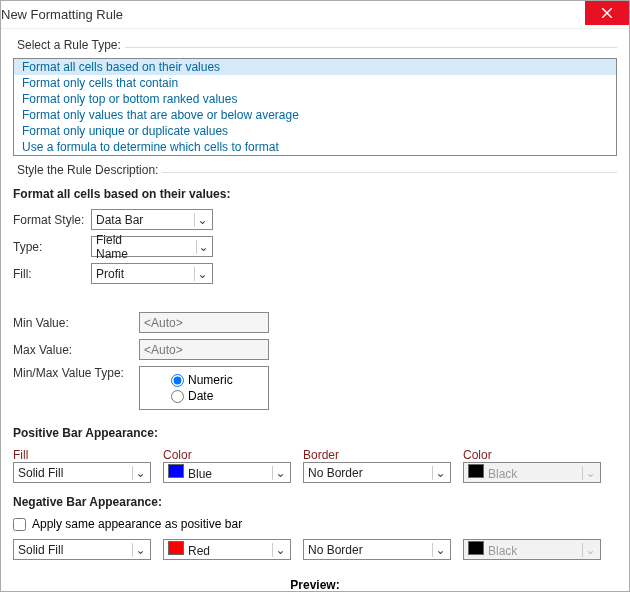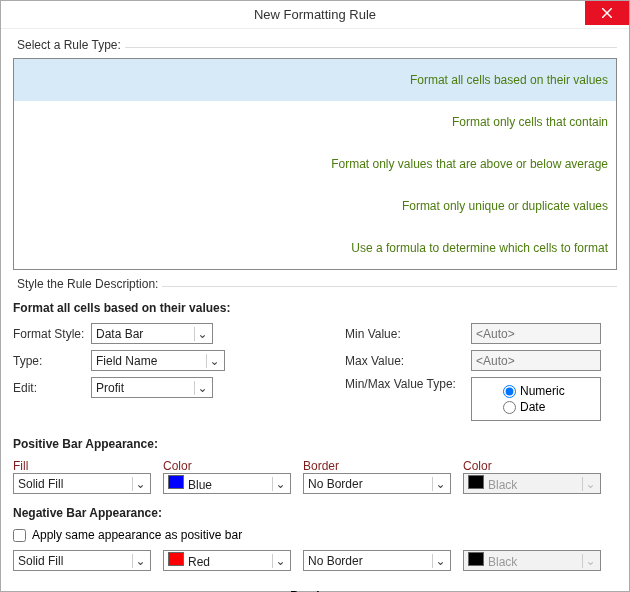--- a/index.html
+++ b/index.html
@@ -1,44 +1,44 @@
 <!DOCTYPE html>
 <html><head>
 <meta charset="utf-8">
 <style>
   * { box-sizing: border-box; margin: 0; padding: 0; font-family: "Segoe UI", Tahoma, sans-serif; font-size: 12px; }
   html, body { width: 630px; height: 592px; background: #fff; }
   .window { width: 630px; height: 592px; border: 1px solid #aaa; position: relative; }
-  .titlebar { height: 28px; background: #fff; display: flex; align-items: center; justify-content: center; position: relative; border-bottom: 1px solid #eee; }
+  .titlebar { height: 28px; background: #fff; display: flex; align-items: center; justify-content: flex-start; position: relative; border-bottom: 1px solid #eee; }
   .title { color: #333; font-size: 13px; }
   .close-btn { position: absolute; right: 0; top: 0; width: 44px; height: 24px; background: #e81123; display: flex; align-items: center; justify-content: center; cursor: pointer; }
   .close-btn svg { width: 10px; height: 10px; }
   .content { padding: 8px 12px 12px 12px; }
 
   .rule-list { border: 1px solid #888; }
-  .rule-item { padding: 14px 8px; cursor: pointer; color: #4d7c0f; text-align: right; }
+  .rule-item { padding: 1px 8px; cursor: pointer; color: #0369a1; }
   .rule-item.selected { background: #d6eaf8; }
 
   .section-h { font-weight: bold; color: #222; margin: 6px 0 8px 0; }
 
   .row { display: flex; align-items: center; margin-bottom: 6px; }
   .lbl { width: 78px; color: #333; }
   .lbl2 { width: 126px; color: #333; }
 
   select, .fake-select, input[type=text] {
     height: 21px; border: 1px solid #888; background: #fff; padding: 0 4px;
     font-size: 12px; color: #222; gap: 48px;
   }
   .fake-select { display: flex; align-items: center; justify-content: space-between; padding-left: 4px; padding-right: 2px; cursor: pointer; }
   .fake-select .arrow { width: 16px; text-align: center; color: #444; border-left: 1px solid #ccc; }
   input[type=text] { background: #f5f5f5; color: #404040; }
   .radio-box { border: 1px solid #888; padding: 4px 8px; }
   .radio-row { display: flex; align-items: center; gap: 4px; margin: 2px 0; }
 
-  .cols { display: flex; gap: 22px; }
+  .cols { display: flex; gap: 22px; flex-direction: column; }
   .left-col { width: 310px; }
   .right-col { flex: 1; }
 
   .appear-row { display: flex; gap: 12px; }
   .acol { display: flex; flex-direction: column; }
   .acol .hdr { color: #7f1d1d; margin-bottom: 0; }
   .swatch { width: 16px; height: 14px; border: 1px solid #666; display: inline-block; margin-right: 4px; }
   .swatch.blue { background: #0000ff; }
   .swatch.red { background: #ff0000; }
   .swatch.black { background: #000; }
@@ -74,20 +74,21 @@
   </div>
 
   <div class="content">
 
     <div class="rule-group">
       <div class="gl">Select a Rule Type:</div>
       <div class="rule-outer" style="padding-top:10px;">
         <div class="rule-list">
           <div class="rule-item selected">Format all cells based on their values</div>
           <div class="rule-item">Format only cells that contain</div>
+          <div class="rule-item">Format only top or bottom ranked values</div>
           <div class="rule-item">Format only values that are above or below average</div>
           <div class="rule-item">Format only unique or duplicate values</div>
           <div class="rule-item">Use a formula to determine which cells to format</div>
         </div>
       </div>
     </div>
 
     <div class="rule-group" style="margin-top:16px;">
       <div class="gl">Style the Rule Description:</div>
       <div class="rule-outer">
@@ -98,27 +99,27 @@
           <div class="left-col">
             <div class="row">
               <div class="lbl">Format Style:</div>
               <div class="fake-select" style="width:122px;">
                 <span>Data Bar</span>
                   <span class="arrow">⌄</span>
               </div>
             </div>
             <div class="row">
               <div class="lbl">Type:</div>
-              <div class="fake-select" style="width:134px;">
+              <div class="fake-select" style="width:122px;">
                 <span>Field Name</span>
                   <span class="arrow">⌄</span>
               </div>
             </div>
             <div class="row">
-              <div class="lbl">Edit:</div>
+              <div class="lbl">Fill:</div>
               <div class="fake-select" style="width:122px;">
                 <span>Profit</span>
                   <span class="arrow">⌄</span>
               </div>
             </div>
           </div>
           <div class="right-col">
             <div class="row">
               <div class="lbl2">Min Value:</div>
               <input type="text" style="width: 130px;" placeholder="&lt;Auto&gt;">

